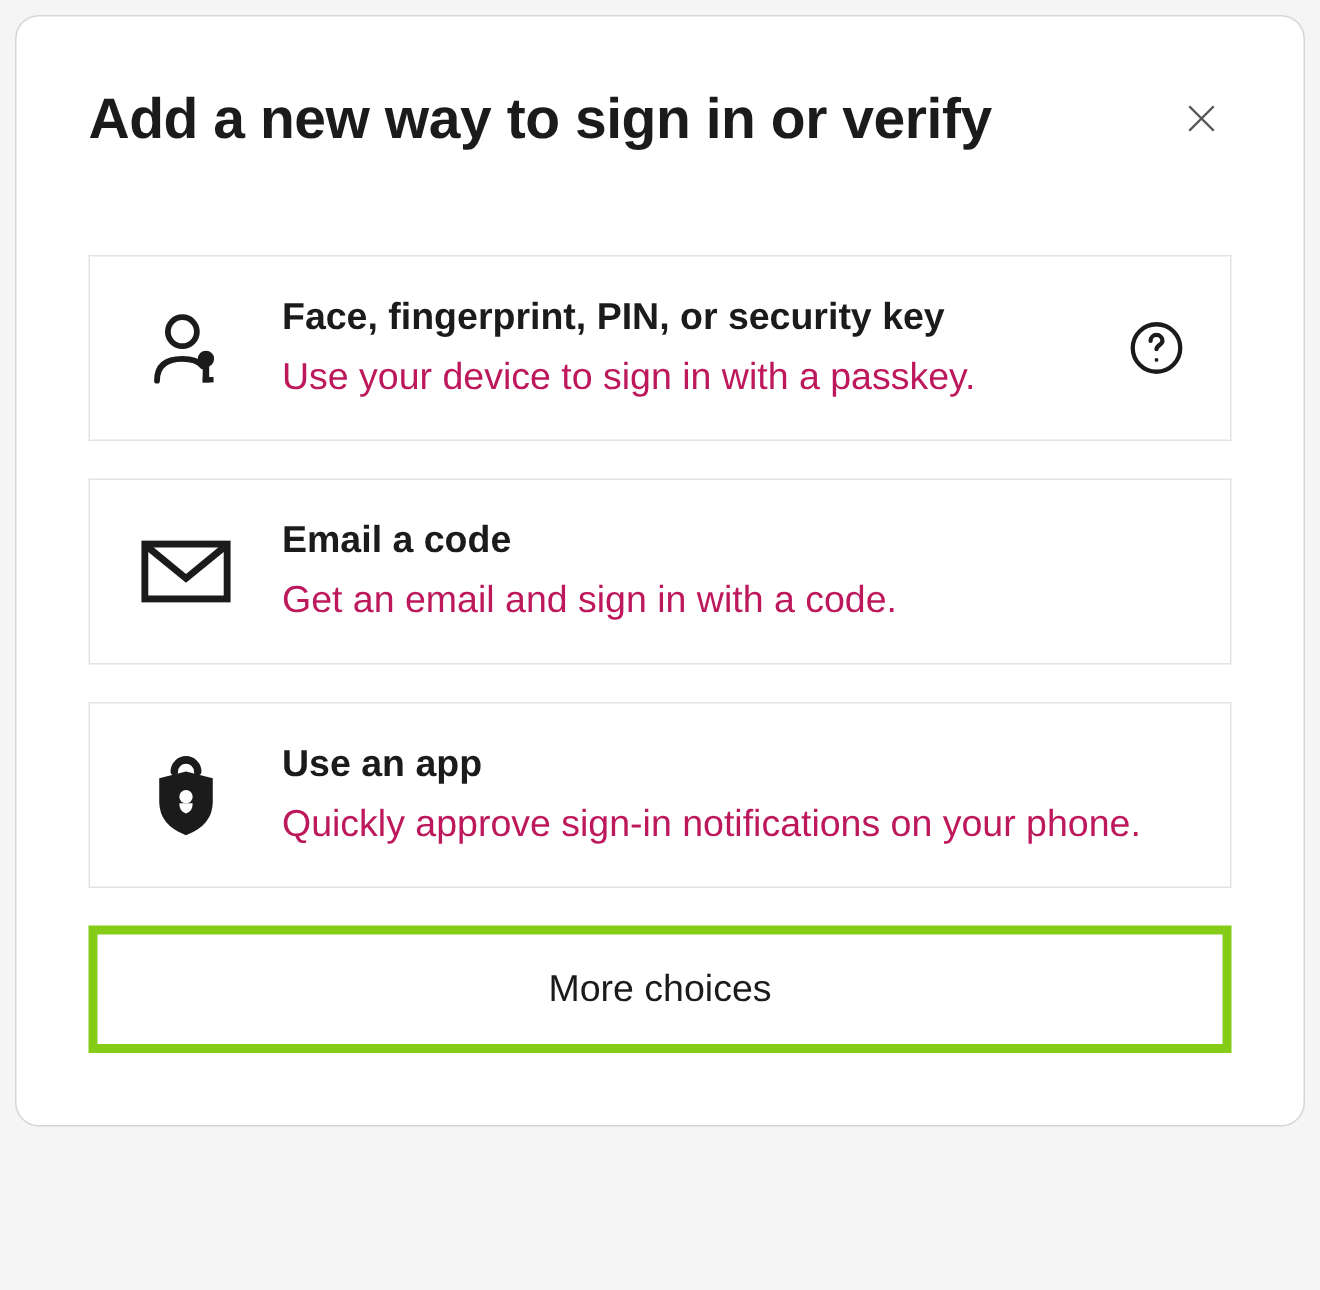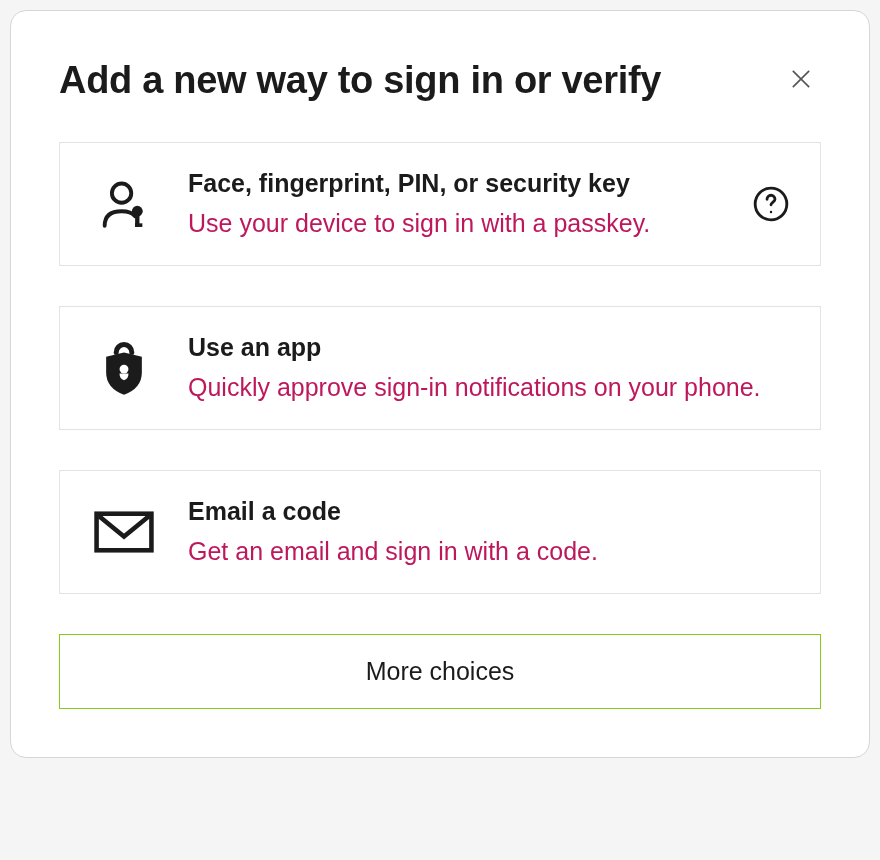--- a/index.html
+++ b/index.html
@@ -36,27 +36,27 @@
       cursor: pointer;
       display: flex;
       align-items: center;
       justify-content: center;
       color: #555;
     }
     .title {
       font-size: 38px;
       font-weight: 700;
       color: #1b1b1b;
-      margin-bottom: 40px;
+      margin-bottom: 68px;
       letter-spacing: -0.3px;
     }
     .options {
       display: flex;
       flex-direction: column;
-      gap: 40px;
+      gap: 25px;
     }
     .option {
       border: 1px solid #e3e3e3;
       background: #ffffff;
       padding: 24px 28px;
       display: flex;
       align-items: center;
       gap: 28px;
       cursor: pointer;
       position: relative;
@@ -89,21 +89,21 @@
       height: 42px;
       flex-shrink: 0;
       background: none;
       border: none;
       cursor: pointer;
       display: flex;
       align-items: center;
       justify-content: center;
     }
     .more-choices {
-      border: 1px solid #84cc16;
+      border: 6px solid #84cc16;
       background: #ffffff;
       padding: 22px;
       text-align: center;
       font-size: 25px;
       color: #1b1b1b;
       cursor: pointer;
     }
   </style>
 </head>
 <body>
@@ -139,43 +139,43 @@
         <svg width="38" height="38" viewBox="0 0 24 24" fill="none" stroke="#1b1b1b" stroke-width="1.8">
           <circle cx="12" cy="12" r="10"></circle>
           <path d="M9.5 9a2.5 2.5 0 0 1 5 0c0 1.5-2.5 2-2.5 3.5" stroke-linecap="round"></path>
           <circle cx="12" cy="17" r="0.8" fill="#1b1b1b" stroke="none"></circle>
         </svg>
       </button>
     </div>
 
     <div class="option">
       <div class="option-icon">
+        <svg width="64" height="48" viewBox="0 0 56 40">
+          <rect x="4" y="4" width="48" height="32" fill="none" stroke="#1b1b1b" stroke-width="4"></rect>
+          <path d="M 6 6 L 28 24 L 50 6" fill="none" stroke="#1b1b1b" stroke-width="4" stroke-linejoin="miter"></path>
+        </svg>
+      </div>
+      <div class="option-text">
+        <div class="option-title">Email a code</div>
+        <div class="option-desc">Get an email and sign in with a  code.</div>
+      </div>
+    </div>
+
+    <div class="option">
+      <div class="option-icon">
         <svg width="54" height="58" viewBox="0 0 48 52">
           <path d="M 17 12 A 7 7 0 0 1 31 12" fill="none" stroke="#1b1b1b" stroke-width="4.5" stroke-linecap="round"></path>
           <path d="M 8 16 L 24 12 L 40 16 L 40 30 Q 40 44 24 50 Q 8 44 8 30 Z" fill="#1b1b1b"></path>
           <circle cx="24" cy="27" r="4" fill="#ffffff"></circle>
           <path d="M 20 31 Q 20 36 24 37 Q 28 36 28 31 Z" fill="#ffffff"></path>
         </svg>
       </div>
       <div class="option-text">
         <div class="option-title">Use an app</div>
         <div class="option-desc">Quickly approve sign-in notifications on your phone.</div>
       </div>
     </div>
 
-    <div class="option">
-      <div class="option-icon">
-        <svg width="64" height="48" viewBox="0 0 56 40">
-          <rect x="4" y="4" width="48" height="32" fill="none" stroke="#1b1b1b" stroke-width="4"></rect>
-          <path d="M 6 6 L 28 24 L 50 6" fill="none" stroke="#1b1b1b" stroke-width="4" stroke-linejoin="miter"></path>
-        </svg>
-      </div>
-      <div class="option-text">
-        <div class="option-title">Email a code</div>
-        <div class="option-desc">Get an email and sign in with a  code.</div>
-      </div>
-    </div>
-
     <div class="more-choices">More choices</div>
 
   </div>
 
 </div>
 
 </body></html>

